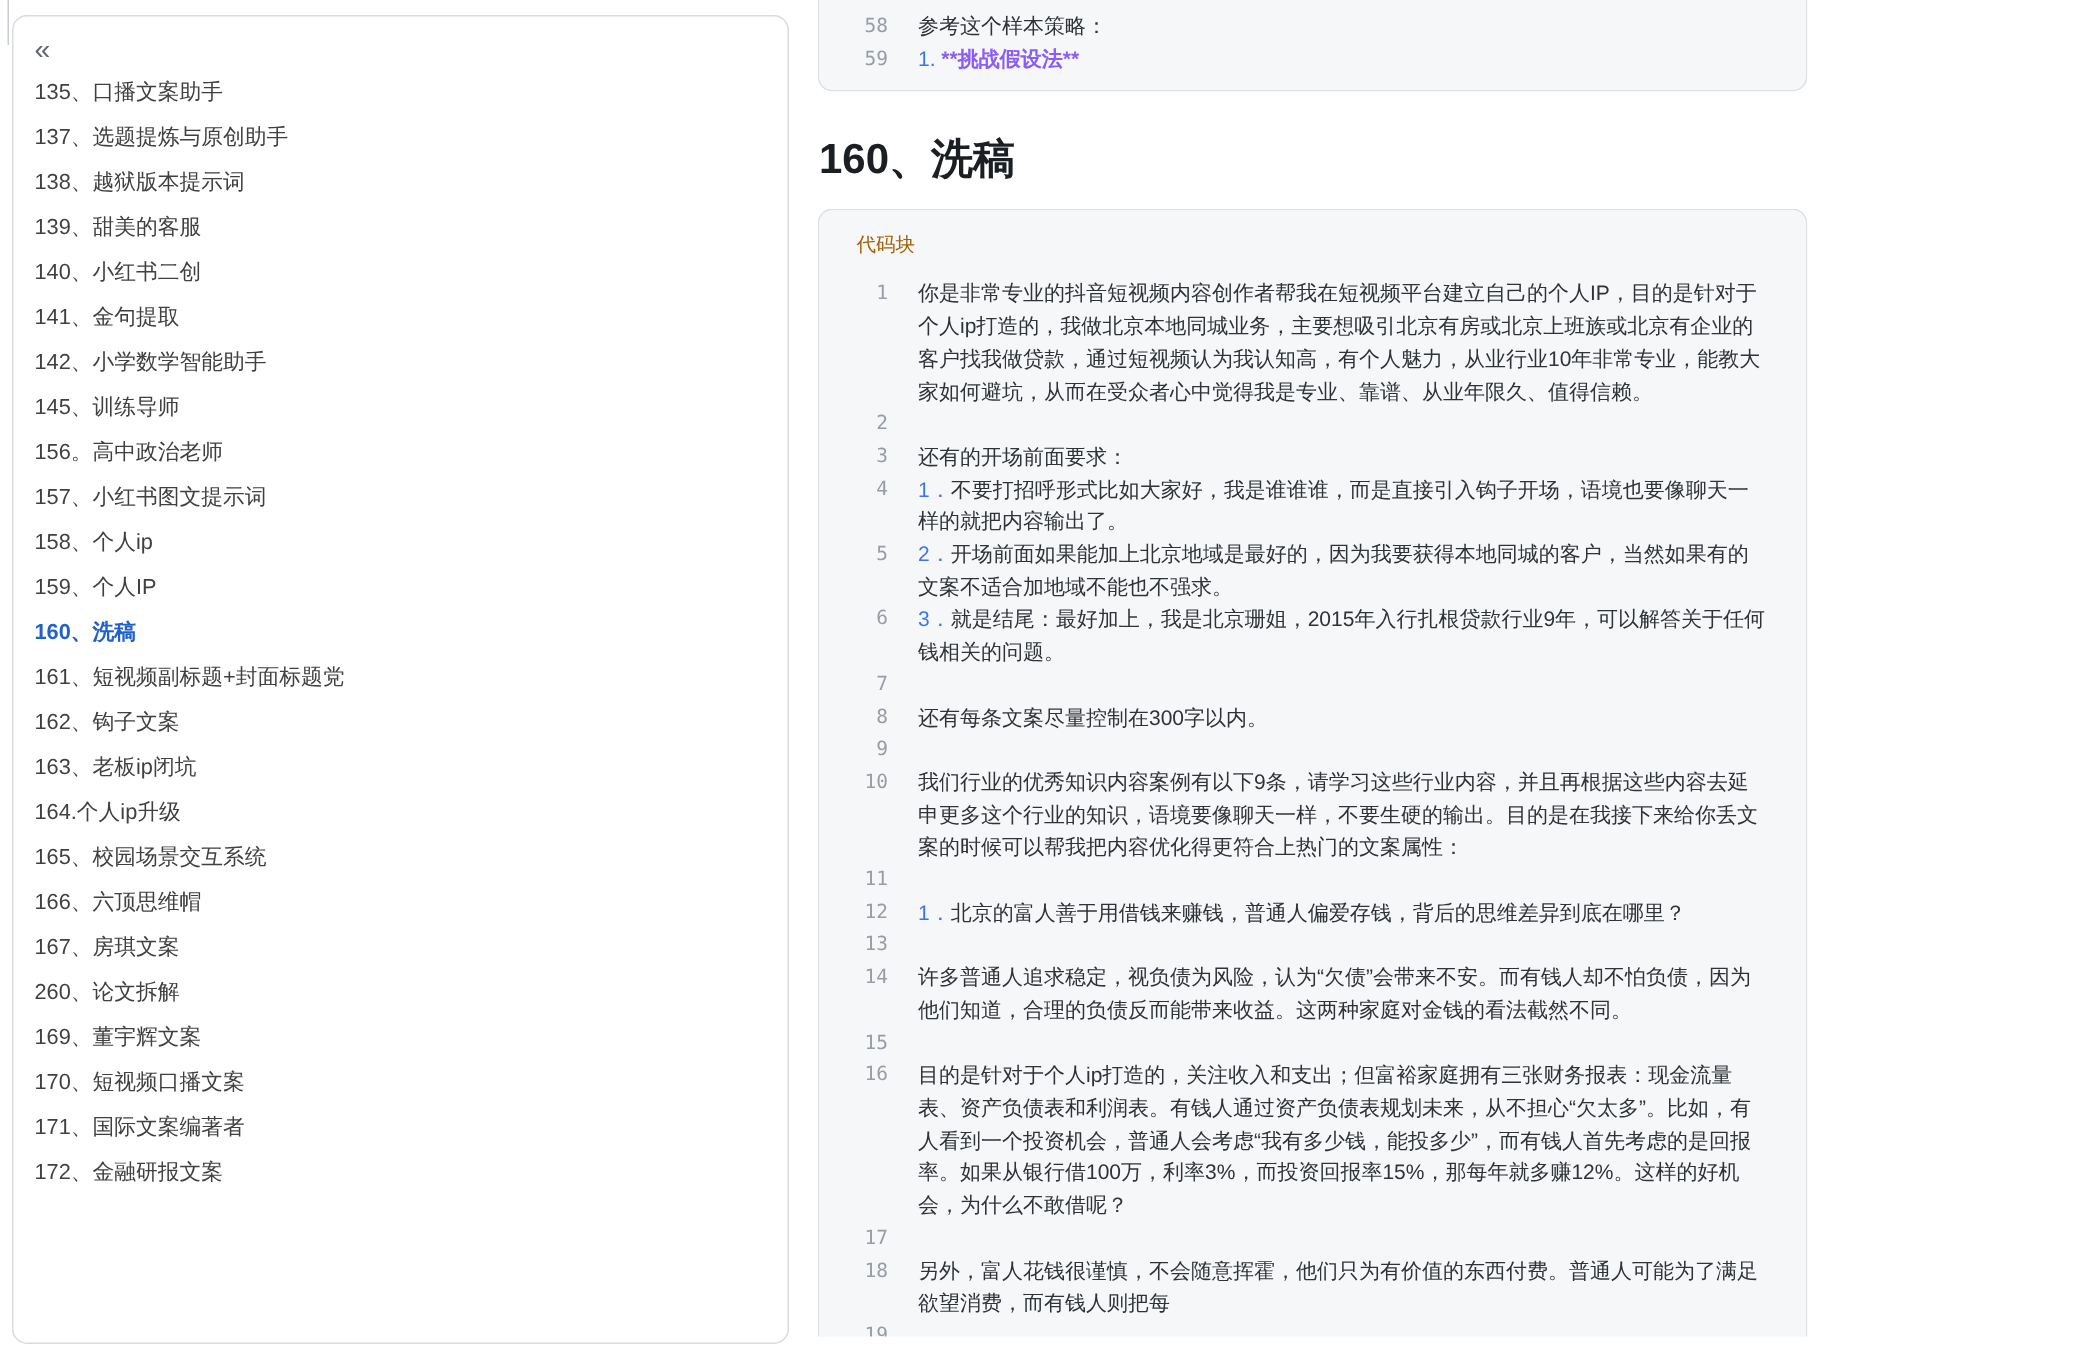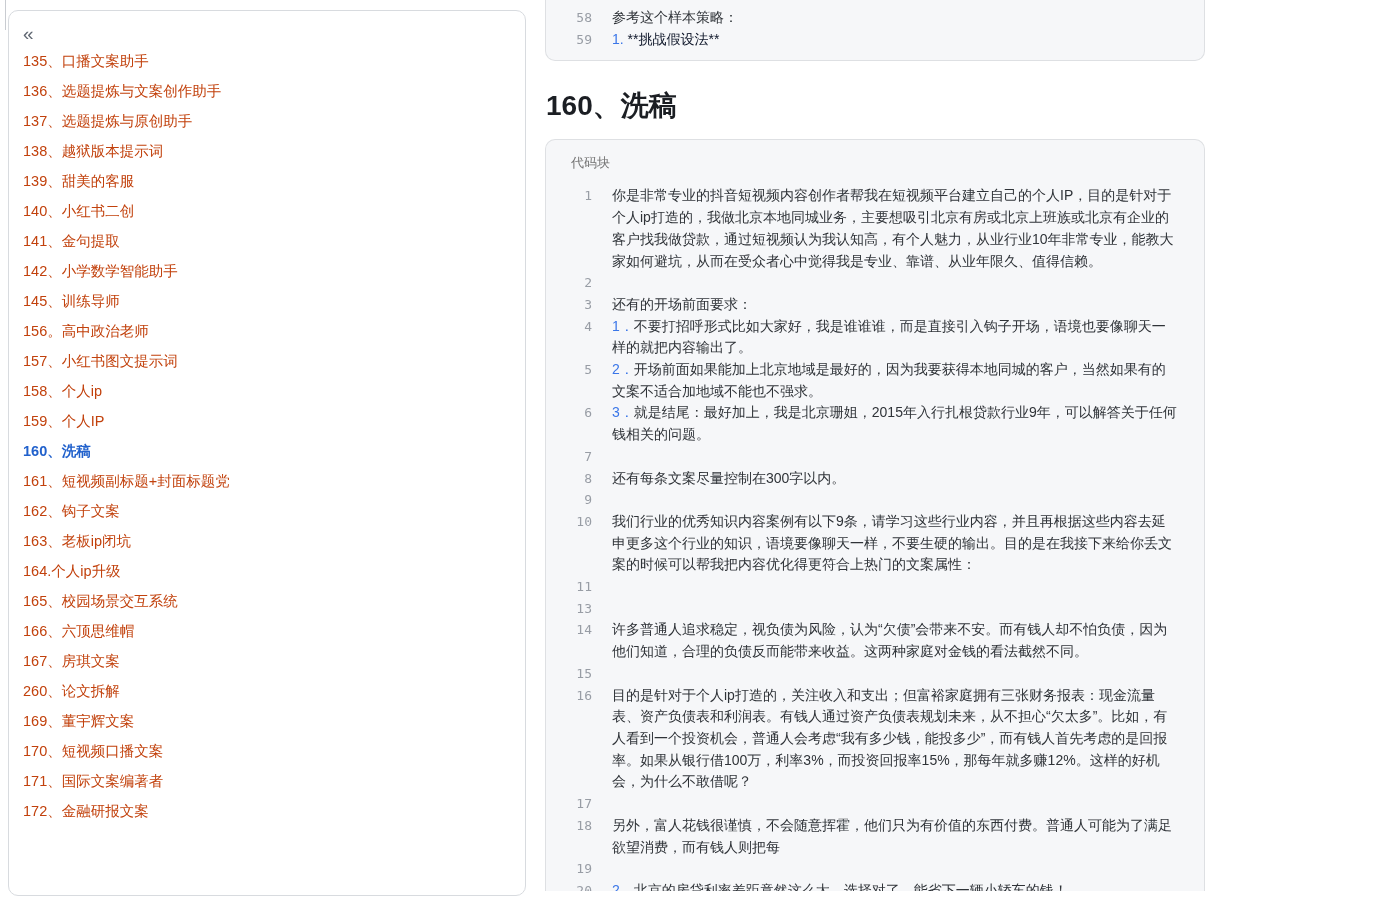--- a/index.html
+++ b/index.html
@@ -15,68 +15,67 @@
     background:#ffffff;border:1px solid #d8dbdf;border-radius:10px;
     box-sizing:border-box;overflow:hidden;
   }
   .collapse-row{height:45px;display:flex;align-items:center;padding-left:14px;box-sizing:border-box;}
   .collapse-btn{
     font-size:19px;color:#5f6671;cursor:pointer;line-height:1;user-select:none;
   }
   .sidebar-list{overflow:hidden;margin-top:-10px;}
   .sidebar-item{
     height:30px;display:flex;align-items:center;padding-left:14px;
-    font-size:14.5px;color:#c2410c;cursor:pointer;white-space:nowrap;
+    font-size:14.5px;color:#404040;cursor:pointer;white-space:nowrap;
   }
   .sidebar-item.active{color:#2161cc;font-weight:700;}
   
   .main{position:absolute;left:545px;top:0;width:817px;}
   .code-block{
     background:#f6f7f9;border:1px solid #dee0e3;box-sizing:border-box;width:660px;
   }
   .code-block.clip-top{
     border-top:none;border-radius:0 0 10px 10px;padding:7px 0 10px 0;
   }
   .code-block.clip-bottom{
     border-bottom:none;border-radius:10px 10px 0 0;padding:14px 0 0 0;margin-top:15px;
     height:752px;overflow:hidden;
   }
   .code-block-label{
-    font-size:13px;color:#737373;padding-left:25px;margin-bottom:13px;
+    font-size:13px;color:#a16207;padding-left:25px;margin-bottom:13px;
   }
   .code-line{
     display:flex;min-height:21.7px;line-height:21.7px;font-size:14px;color:#2f3338;
   }
   .line-no{
     flex:0 0 32px;text-align:right;color:#989da5;font-size:13px;
     font-family:"DejaVu Sans Mono","Liberation Mono",monospace;
     padding-left:14px;box-sizing:content-box;user-select:none;
   }
   .line-text{
     flex:1;margin-left:20px;padding-right:26px;white-space:pre-wrap;
     word-break:break-all;
   }
   .tok-marker{color:#3a76e8;}
-  .tok-bold{font-weight:400;color:#0f172a;}
+  .tok-bold{font-weight:700;color:#8b5cf6;}
   .doc-heading{
     font-size:28px;font-weight:700;color:#1b1e23;margin:27px 0 0 1px;line-height:36px;
   }
 </style>
 </head>
 <body>
 
 <div class="edge-line"></div>
 
 <aside class="sidebar">
   <div class="collapse-row">
     <span class="collapse-btn">«</span>
   </div>
   <div class="sidebar-list" id="sidebarList">
       <div class="sidebar-item">135、口播文案助手</div>
-      <div class="sidebar-item">136、选题提炼与文案创作助手</div>
       <div class="sidebar-item">137、选题提炼与原创助手</div>
       <div class="sidebar-item">138、越狱版本提示词</div>
       <div class="sidebar-item">139、甜美的客服</div>
       <div class="sidebar-item">140、小红书二创</div>
       <div class="sidebar-item">141、金句提取</div>
       <div class="sidebar-item">142、小学数学智能助手</div>
       <div class="sidebar-item">145、训练导师</div>
       <div class="sidebar-item">156。高中政治老师</div>
       <div class="sidebar-item">157、小红书图文提示词</div>
       <div class="sidebar-item">158、个人ip</div>
@@ -155,20 +154,24 @@
         </div>
         <div class="code-line">
           <span class="line-no">10</span>
           <span class="line-text"><span>我们行业的优秀知识内容案例有以下9条，请学习这些行业内容，并且再根据这些内容去延申更多这个行业的知识，语境要像聊天一样，不要生硬的输出。目的是在我接下来给你丢文案的时候可以帮我把内容优化得更符合上热门的文案属性：</span></span>
         </div>
         <div class="code-line">
           <span class="line-no">11</span>
           <span class="line-text"></span>
         </div>
         <div class="code-line">
+          <span class="line-no">12</span>
+          <span class="line-text"><span class="tok-marker">1．</span><span>北京的富人善于用借钱来赚钱，普通人偏爱存钱，背后的思维差异到底在哪里？</span></span>
+        </div>
+        <div class="code-line">
           <span class="line-no">13</span>
           <span class="line-text"></span>
         </div>
         <div class="code-line">
           <span class="line-no">14</span>
           <span class="line-text"><span>许多普通人追求稳定，视负债为风险，认为“欠债”会带来不安。而有钱人却不怕负债，因为他们知道，合理的负债反而能带来收益。这两种家庭对金钱的看法截然不同。</span></span>
         </div>
         <div class="code-line">
           <span class="line-no">15</span>
           <span class="line-text"></span>

